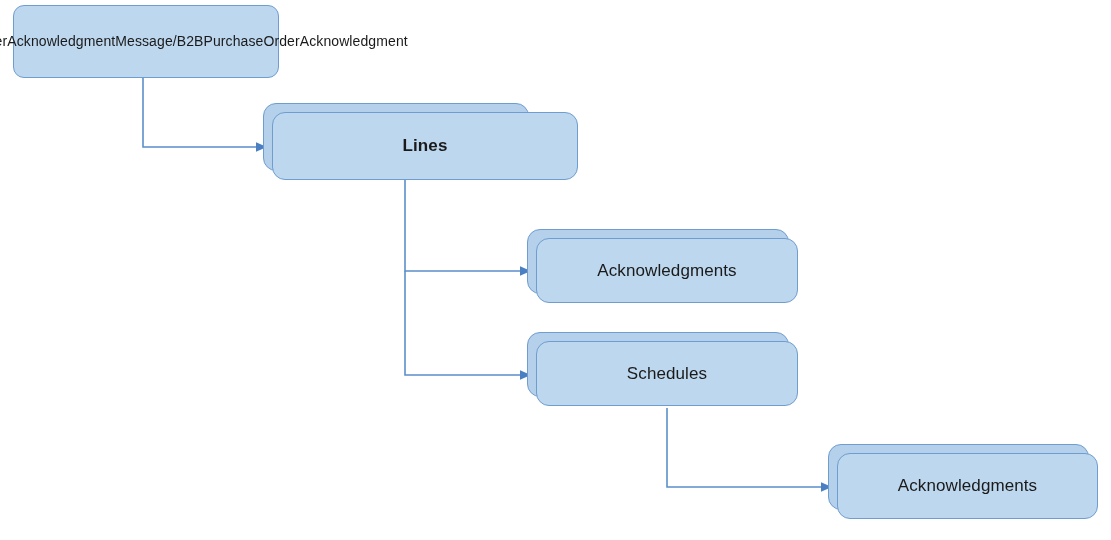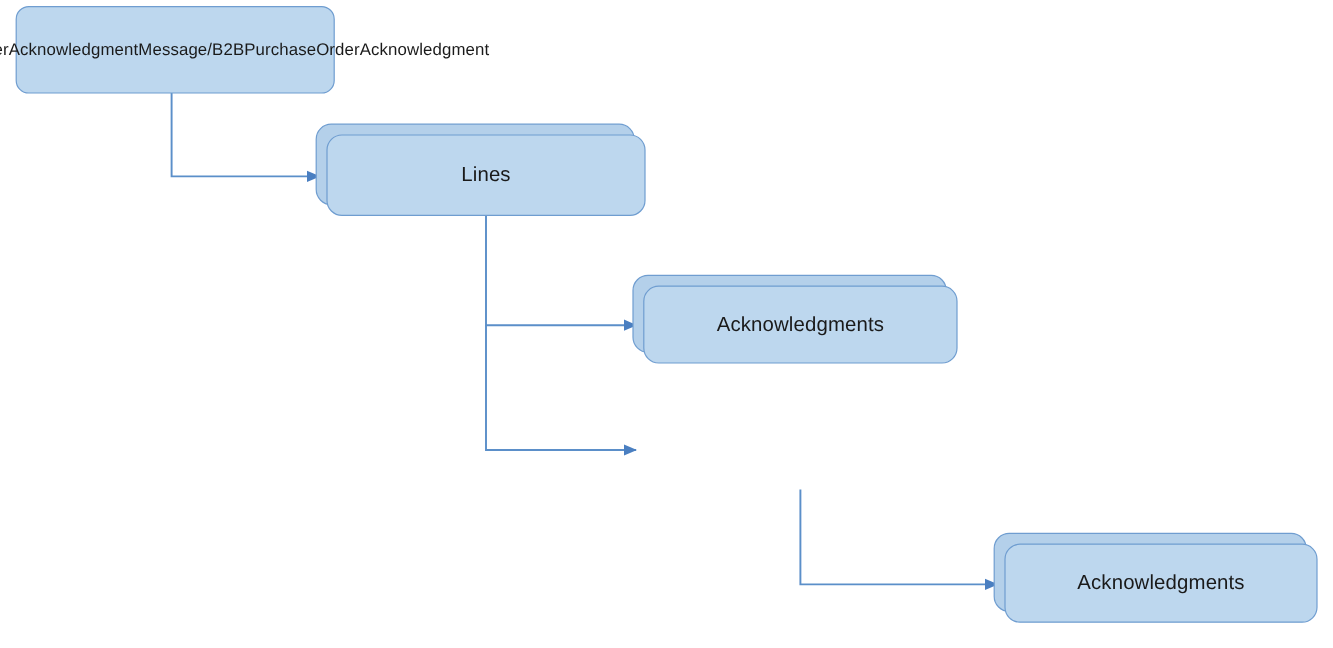--- a/index.html
+++ b/index.html
@@ -90,32 +90,38 @@
   </svg>
 
   <div class="node node-root" style="left:13px; top:5px; width:266px; height:73px;">
     <div class="card front" style="left:0; top:0; width:266px; height:73px;">
       <span class="label">B2BPurchaseOrderAcknowledgmentMessage/B2BPurchaseOrderAcknowledgment</span>
     </div>
   </div>
 
   <div class="node" style="left:263px; top:103px; width:276px; height:78px;">
     <div class="card back" style="left:0; top:0; width:266px; height:68px;"></div>
-    <div class="card front" style="left:9px; top:9px; width:266px; height:68px;">
+    <div class="card front" style="left:9px; top:9px; width:306px; height:68px;font-weight:bold;">
       <span class="label">Lines</span>
     </div>
   </div>
 
   <div class="node" style="left:527px; top:229px; width:272px; height:75px;">
     <div class="card back" style="left:0; top:0; width:262px; height:65px;"></div>
     <div class="card front" style="left:9px; top:9px; width:262px; height:65px;">
       <span class="label">Acknowledgments</span>
     </div>
   </div>
 
+  <div class="node" style="left:527px; top:332px; width:272px; height:75px;">
+    <div class="card back" style="left:0; top:0; width:262px; height:65px;"></div>
+    <div class="card front" style="left:9px; top:9px; width:262px; height:65px;">
+      <span class="label">Schedules</span>
+    </div>
+  </div>
 
   <div class="node" style="left:828px; top:444px; width:271px; height:76px;">
     <div class="card back" style="left:0; top:0; width:261px; height:66px;"></div>
     <div class="card front" style="left:9px; top:9px; width:261px; height:66px;">
       <span class="label">Acknowledgments</span>
     </div>
   </div>
 
 </div>
 

